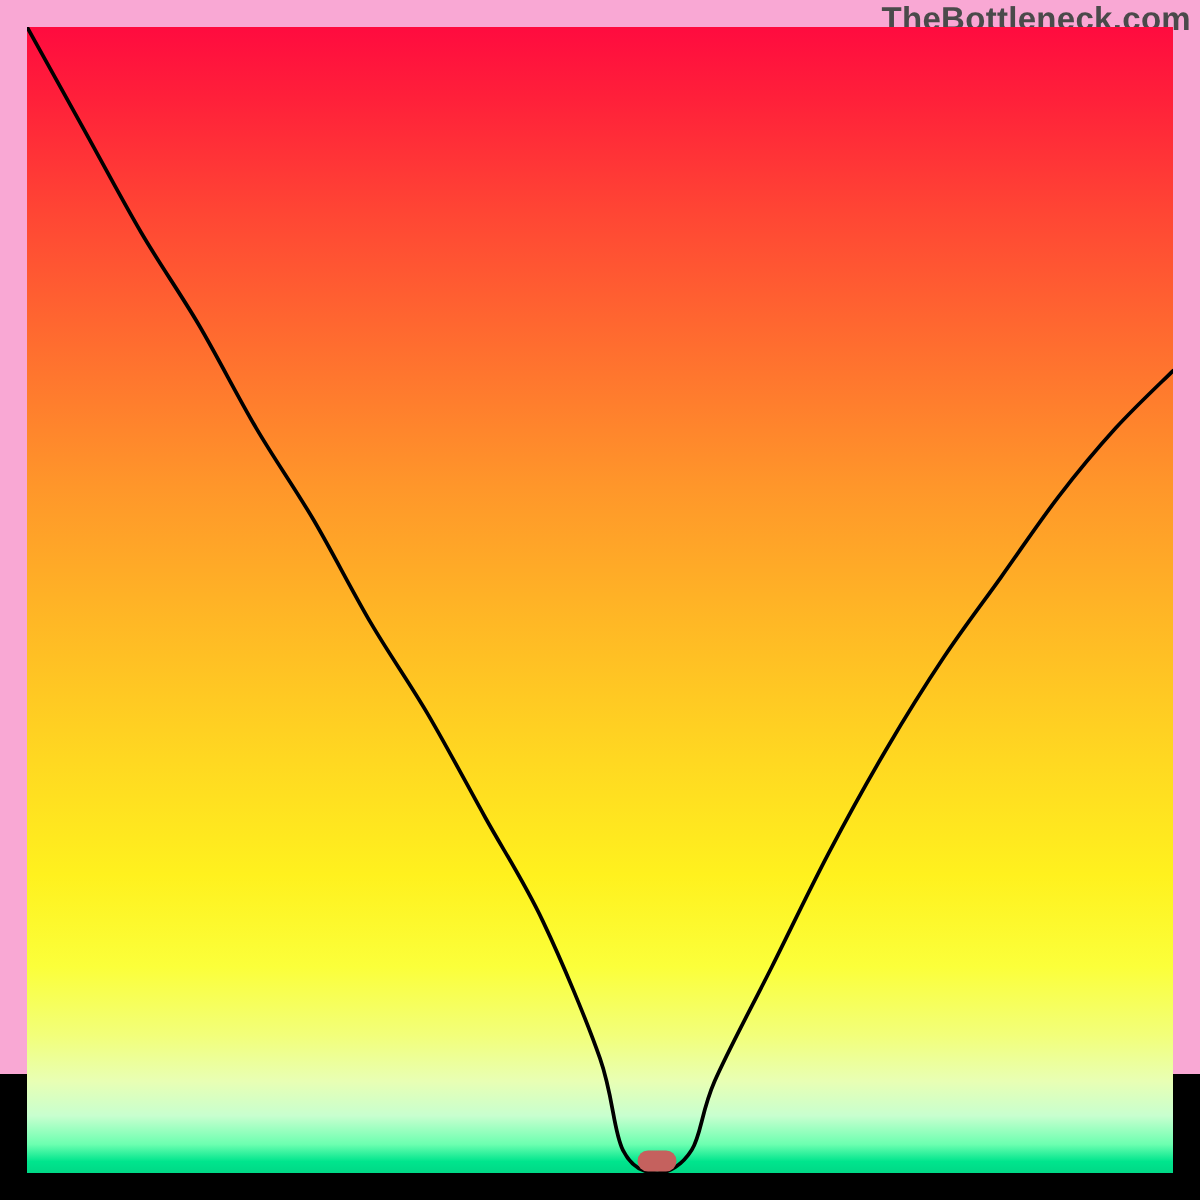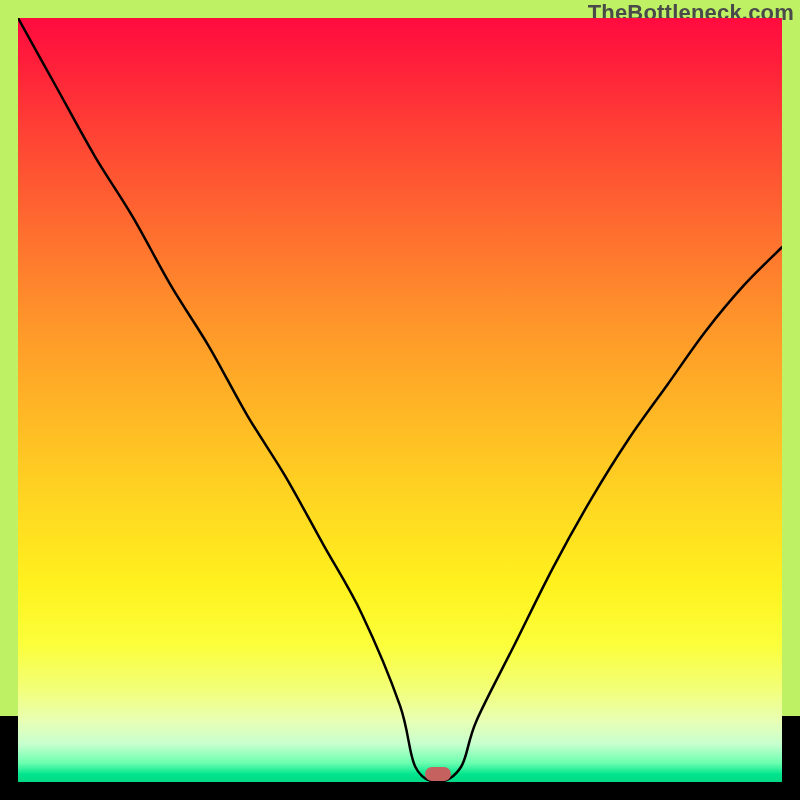--- a/index.html
+++ b/index.html
@@ -8,21 +8,21 @@
     width: 800px;
     height: 800px;
     background: #000;
     font-family: Arial, Helvetica, sans-serif;
     overflow: hidden;
   }
   .frame {
     position: relative;
     width: 800px;
     height: 716px;
-    background: #bef264;
+    background: #f9a8d4;
   }
   .plot {
     position: absolute;
     left: 18px;
     top: 18px;
     width: 764px;
     height: 764px;
     background: linear-gradient(to bottom,
       #ff0b3f 0%,
       #ff1f3a 6%,

